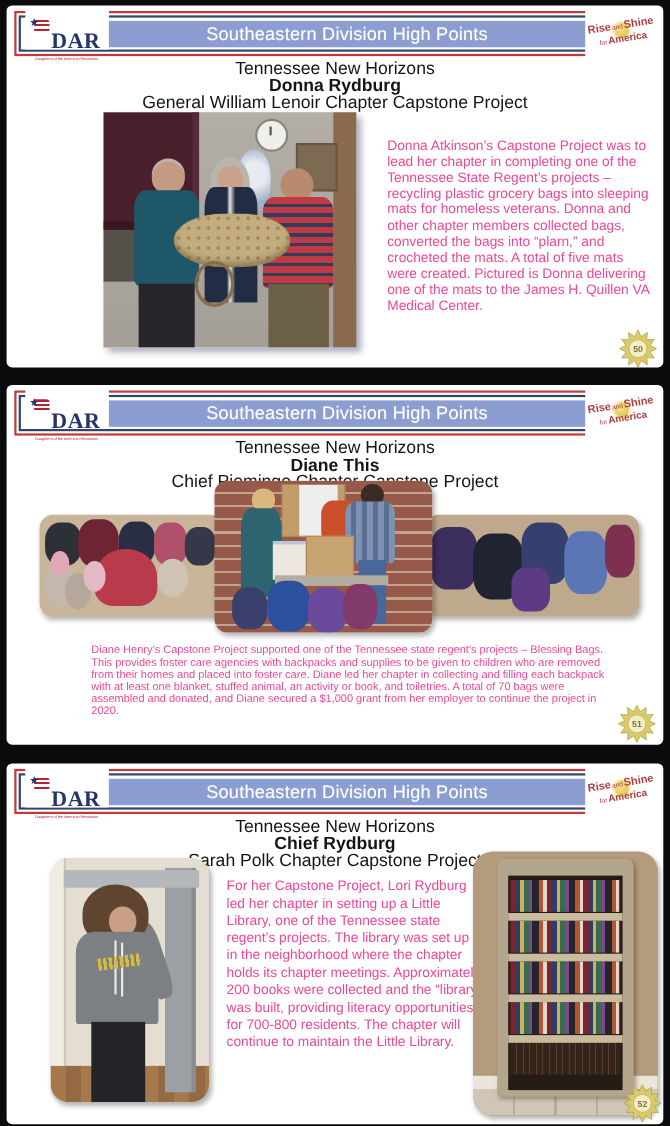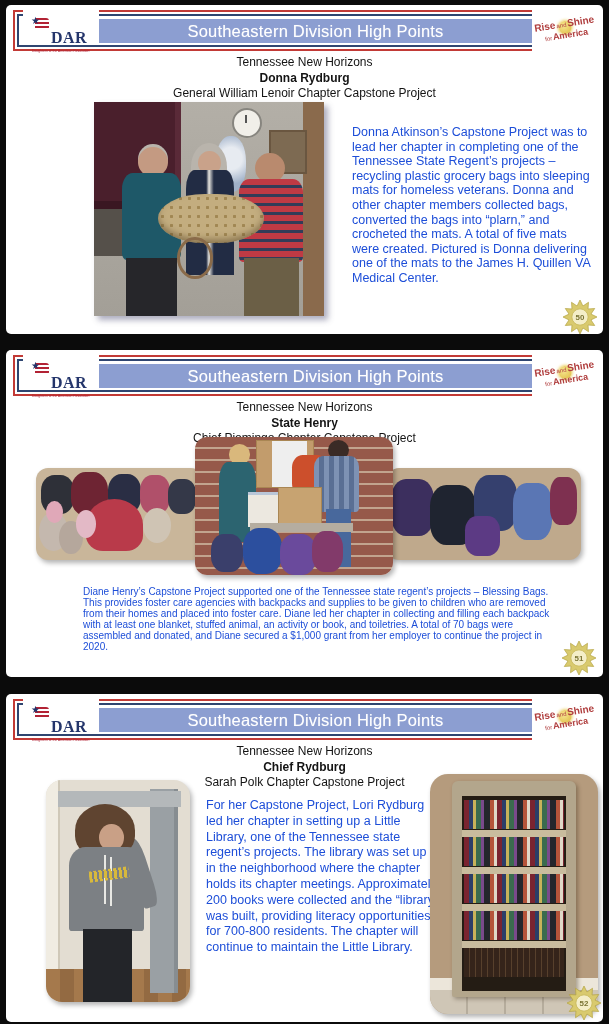--- a/index.html
+++ b/index.html
@@ -27,43 +27,43 @@
   }
   .dar-row{display:flex;align-items:center;gap:2px;}
   .dar-flag{
     position:relative;width:14px;height:12px;
     background:repeating-linear-gradient(180deg,#b22234 0 2px,#ffffff 2px 4px);
     border-radius:0 3px 3px 0;
   }
   .dar-flag::before{
     content:"★";position:absolute;left:-4px;top:-3px;font-size:10px;color:#24356b;
   }
-  .dar-text{font-family:"Liberation Serif",serif;font-size:16px;color:#24356b;letter-spacing:.5px;font-weight:600;margin-top:28px;}
+  .dar-text{font-family:"Liberation Serif",serif;font-size:20px;color:#24356b;letter-spacing:.5px;font-weight:600;margin-top:28px;}
   .dar-tagline{font-size:4px;color:#b22234;white-space:nowrap;transform:scale(.85);margin-top:1px;}
   .rise-box{
     position:absolute;right:-2px;top:-4px;width:66px;height:46px;background:#fff;z-index:3;
     display:flex;align-items:center;justify-content:center;
   }
   .rise-inner{position:relative;transform:rotate(-9deg);color:#b03e3e;text-align:center;line-height:1;}
   .rise-sun{
     position:absolute;left:24px;top:2px;width:13px;height:13px;border-radius:50%;
     background:radial-gradient(circle at 40% 35%,#f6e690,#ddb93f);
     box-shadow:0 0 3px 1px rgba(232,201,74,.8);z-index:0;
   }
   .rise-l1{position:relative;z-index:1;font-size:10px;font-weight:bold;}
   .rise-l2{position:relative;z-index:1;font-size:9px;font-weight:bold;margin-top:2px;}
   .rise-sm{font-size:6px;font-weight:normal;padding:0 1px;}
 
   
   .titles{position:absolute;top:50px;left:0;right:0;text-align:center;color:#141414;
-    font-size:12px;line-height:15.5px;}
+    font-size:16px;line-height:15.5px;}
   .t-honoree{font-weight:bold;}
 
   
-  .bodytext{position:absolute;color:#1d4ed8;text-align:left;}
+  .bodytext{position:absolute;color:#ec4899;text-align:left;}
   .s1-text{left:346px;top:120px;width:241px;font-size:12.5px;line-height:14.6px;}
   .s2-text{left:77px;top:237px;width:472px;font-size:10px;line-height:10.9px;}
   .s3-text{left:200px;top:104px;width:233px;font-size:12.5px;line-height:15.8px;}
 
   
   .ph{position:absolute;overflow:hidden;}
   .ph i{position:absolute;display:block;}
 
   .s1-photo{left:88px;top:97px;width:230px;height:214px;
     background:linear-gradient(#b3afa7,#a39f97);box-shadow:4px 4px 6px rgba(70,70,110,.45);}
@@ -237,21 +237,21 @@
     <div class="rise-box">
       <div class="rise-inner">
         <span class="rise-sun"></span>
         <div class="rise-l1"><span>Rise</span><span class="rise-sm">and</span><span>Shine</span></div>
         <div class="rise-l2"><span class="rise-sm">for</span><span>America</span></div>
       </div>
     </div>
   </div>
   <div class="titles">
     <div>Tennessee New Horizons</div>
-    <div class="t-honoree">State Henry</div>
+    <div class="t-honoree">Diane This</div>
     <div>Chief Piomingo Chapter Capstone Project</div>
   </div>
   <div class="ph c-photo c-left">
     <i class="cl-b1"></i>
       <i class="cl-b2"></i>
       <i class="cl-b3"></i>
       <i class="cl-b4"></i>
       <i class="cl-b5"></i>
     <i class="cl-red"></i>
       <i class="cl-p1"></i>

